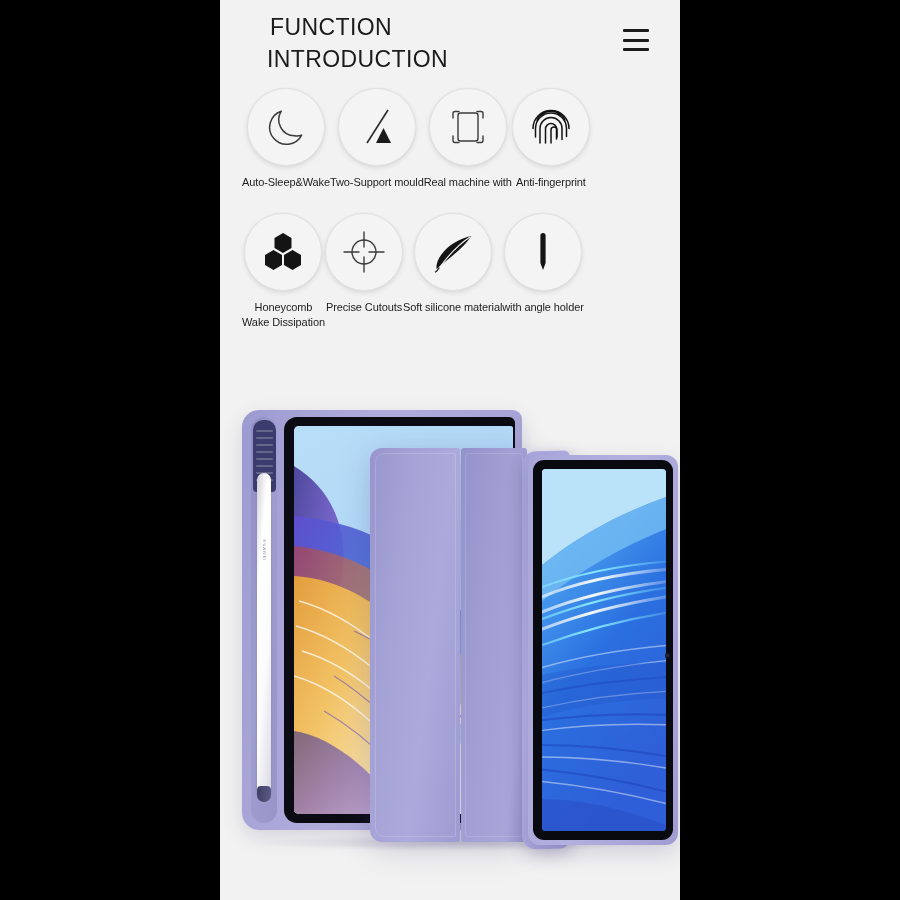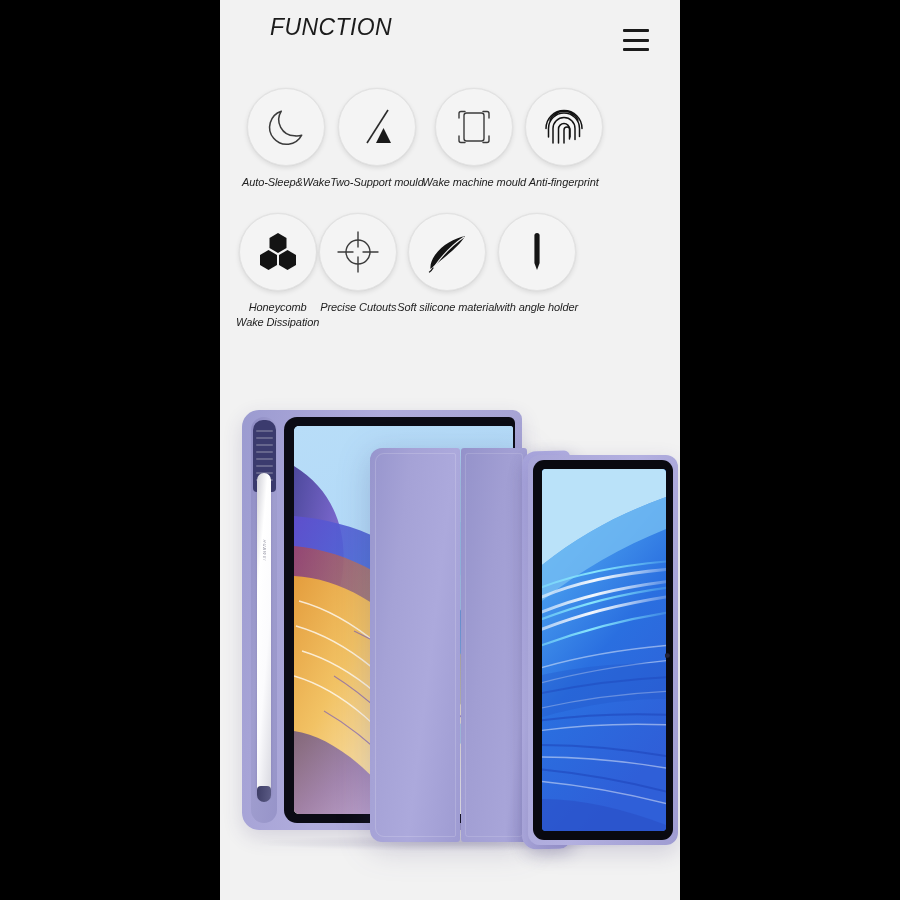--- a/index.html
+++ b/index.html
@@ -14,21 +14,20 @@
     width: 900px; height: 900px;
     background: #000000;
   }
   
   .panel {
     position: absolute;
     left: 220px; top: 0;
     width: 460px; height: 900px;
     background: #f2f2f2;
     overflow: hidden;
-    font-style: italic;
   }
 
   
   .header {
     position: absolute;
     left: 0; top: 0;
     width: 460px; height: 86px;
   }
   .title {
     position: absolute;
@@ -63,21 +62,21 @@
   .features {
     position: absolute;
     left: 0; top: 88px;
     width: 380px;
   }
   .frow {
     display: flex;
     justify-content: space-between;
     padding: 0 22px;
   }
-  .frow.r2 { margin-top: 22px; justify-content: flex-end; }
+  .frow.r2 { margin-top: 22px; }
   .fcell {
     width: 101px;
     display: flex;
     flex-direction: column;
     align-items: center;
   }
   .circle {
     width: 78px; height: 78px;
     border-radius: 50%;
     background: #f4f4f4;
@@ -276,20 +275,21 @@
 </style>
 </head>
 <body>
 
 <div class="stage">
   <div class="panel">
 
     <div class="header">
       <div class="title">
         <span class="l1">FUNCTION</span>
+        <span class="l2">INTRODUCTION</span>
       </div>
       <div class="hamburger">
         <span></span>
         <span></span>
         <span></span>
       </div>
     </div>
 
     <div class="features">
 
@@ -317,21 +317,21 @@
         <div class="fcell">
           <div class="circle">
             <svg width="50" height="50" viewBox="0 0 50 50">
               <rect x="15" y="11" width="20" height="28" rx="2.5" fill="none" stroke="#3b3b3b" stroke-width="1.4"></rect>
               <path d="M10 16 V11.5 a2 2 0 0 1 2-2 H16" fill="none" stroke="#3b3b3b" stroke-width="1.4" stroke-linecap="round"></path>
               <path d="M40 16 V11.5 a2 2 0 0 0-2-2 H34" fill="none" stroke="#3b3b3b" stroke-width="1.4" stroke-linecap="round"></path>
               <path d="M10 34 V38.5 a2 2 0 0 0 2 2 H16" fill="none" stroke="#3b3b3b" stroke-width="1.4" stroke-linecap="round"></path>
               <path d="M40 34 V38.5 a2 2 0 0 1-2 2 H34" fill="none" stroke="#3b3b3b" stroke-width="1.4" stroke-linecap="round"></path>
             </svg>
           </div>
-          <div class="flabel">Wake machine mould</div>
+          <div class="flabel">Real machine with</div>
         </div>
 
         <div class="fcell">
           <div class="circle">
             <svg width="50" height="50" viewBox="0 0 50 50">
               <g fill="none" stroke="#121212" stroke-width="1.5" stroke-linecap="round">
                 <path d="M25 41 v-13 a3 3 0 0 1 6 0 v7"></path>
                 <path d="M19.5 41 v-14 a5.5 5.5 0 0 1 11 0 v10"></path>
                 <path d="M14 41 v-14.5 a11 11 0 0 1 22 0 v11"></path>
                 <path d="M9.5 35 v-8.5 a15.5 15.5 0 0 1 31 0 v8"></path>

